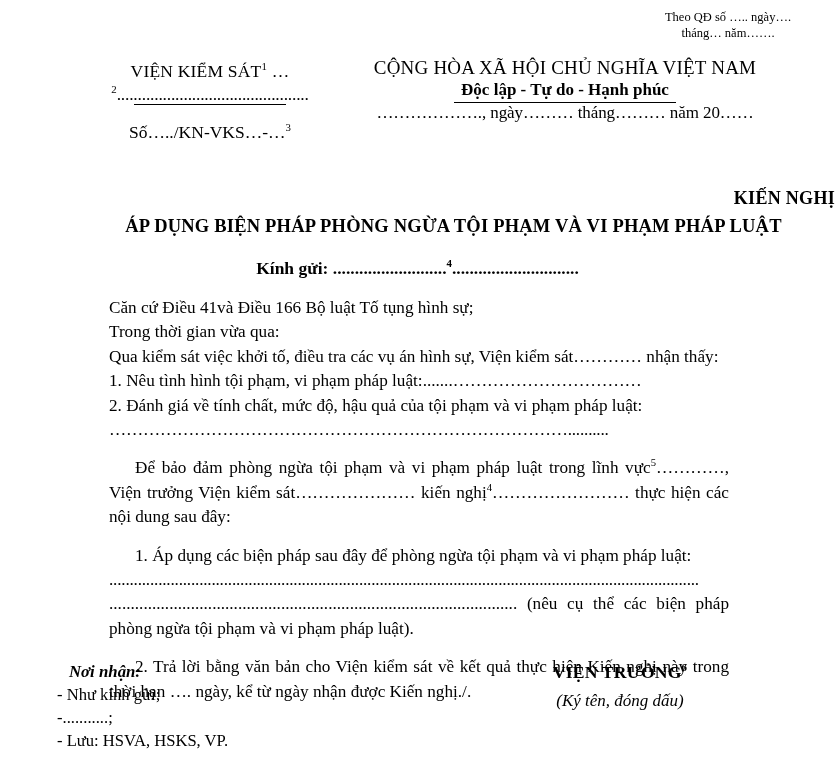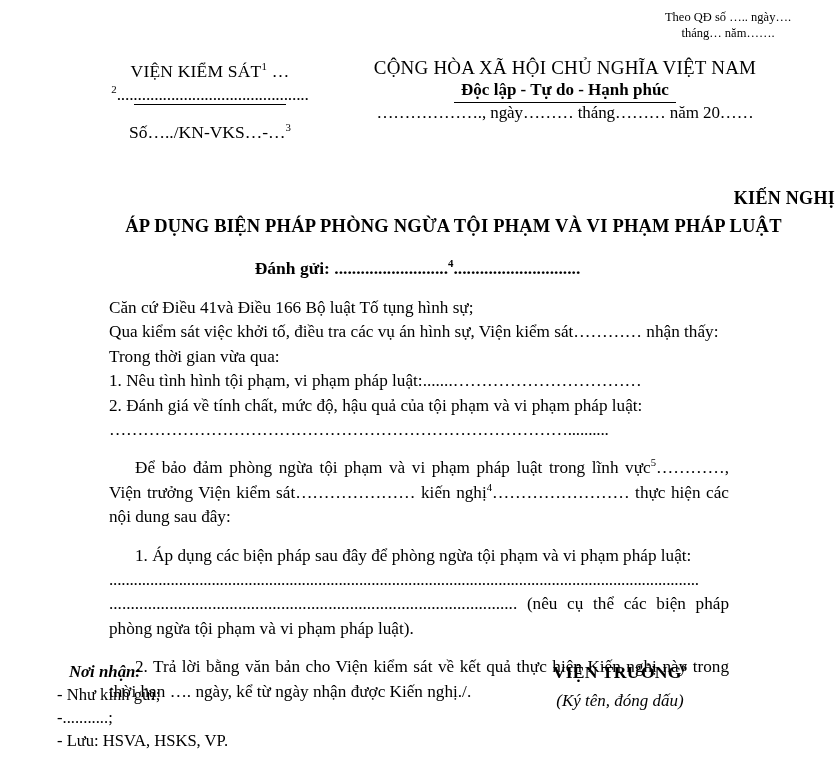--- a/index.html
+++ b/index.html
@@ -235,26 +235,26 @@
     <div class="hdr-right">
       <div class="nation">CỘNG HÒA XÃ HỘI CHỦ NGHĨA VIỆT NAM</div>
       <div class="motto">Độc lập - Tự do - Hạnh phúc</div>
       <div class="rule-motto"></div>
       <div class="dateline">………………., ngày……… tháng……… năm 20……</div>
     </div>
   </div>
 
   <div class="title-main">KIẾN NGHỊ</div>
   <div class="title-sub">ÁP DỤNG BIỆN PHÁP PHÒNG NGỪA TỘI PHẠM VÀ VI PHẠM PHÁP LUẬT</div>
-  <div class="recipient"><span>Đánh gửi: </span><span>..........................</span><span class="sup">4</span><span>.............................</span></div>
+  <div class="recipient"><span>Kính gửi: </span><span>..........................</span><span class="sup">4</span><span>.............................</span></div>
 
   <div class="body">
     <p>Căn cứ Điều 41và Điều 166 Bộ luật Tố tụng hình sự;</p>
+    <p>Trong thời gian vừa qua:</p>
     <p>Qua kiểm sát việc khởi tố, điều tra các vụ án hình sự, Viện kiểm sát………… nhận thấy:</p>
-    <p>Trong thời gian vừa qua:</p>
     <p>1. Nêu tình hình tội phạm, vi phạm pháp luật:.......……………………………</p>
     <p class="p-just">2. Đánh giá về tính chất, mức độ, hậu quả của tội phạm và vi phạm pháp luật:</p>
     <p class="dots-full">………………………………………………………………………..........</p>
     <p class="p-just gap-above indent"><span>Để bảo đảm phòng ngừa tội phạm và vi phạm pháp luật trong lĩnh vực</span><span class="sup">5</span><span>…………, Viện trưởng Viện kiểm sát………………… kiến nghị</span><span class="sup">4</span><span>…………………… thực hiện các nội dung sau đây:</span></p>
     <p class="gap-above indent">1. Áp dụng các biện pháp sau đây để phòng ngừa tội phạm và vi phạm pháp luật:</p>
     <p class="dots-full">................................................................................................................................................</p>
     <p class="p-just"><span>...............................................................................................</span><span> (nêu cụ thể các biện pháp phòng ngừa tội phạm và vi phạm pháp luật).</span></p>
     <p class="p-just gap-above indent">2. Trả lời bằng văn bản cho Viện kiểm sát về kết quả thực hiện Kiến nghị này trong thời hạn …. ngày, kể từ ngày nhận được Kiến nghị./.</p>
   </div>
 

